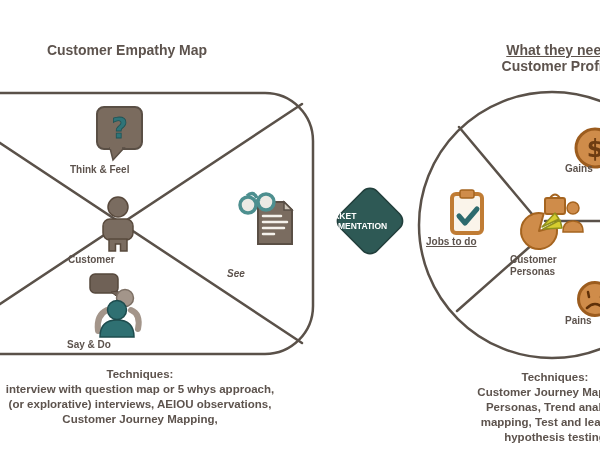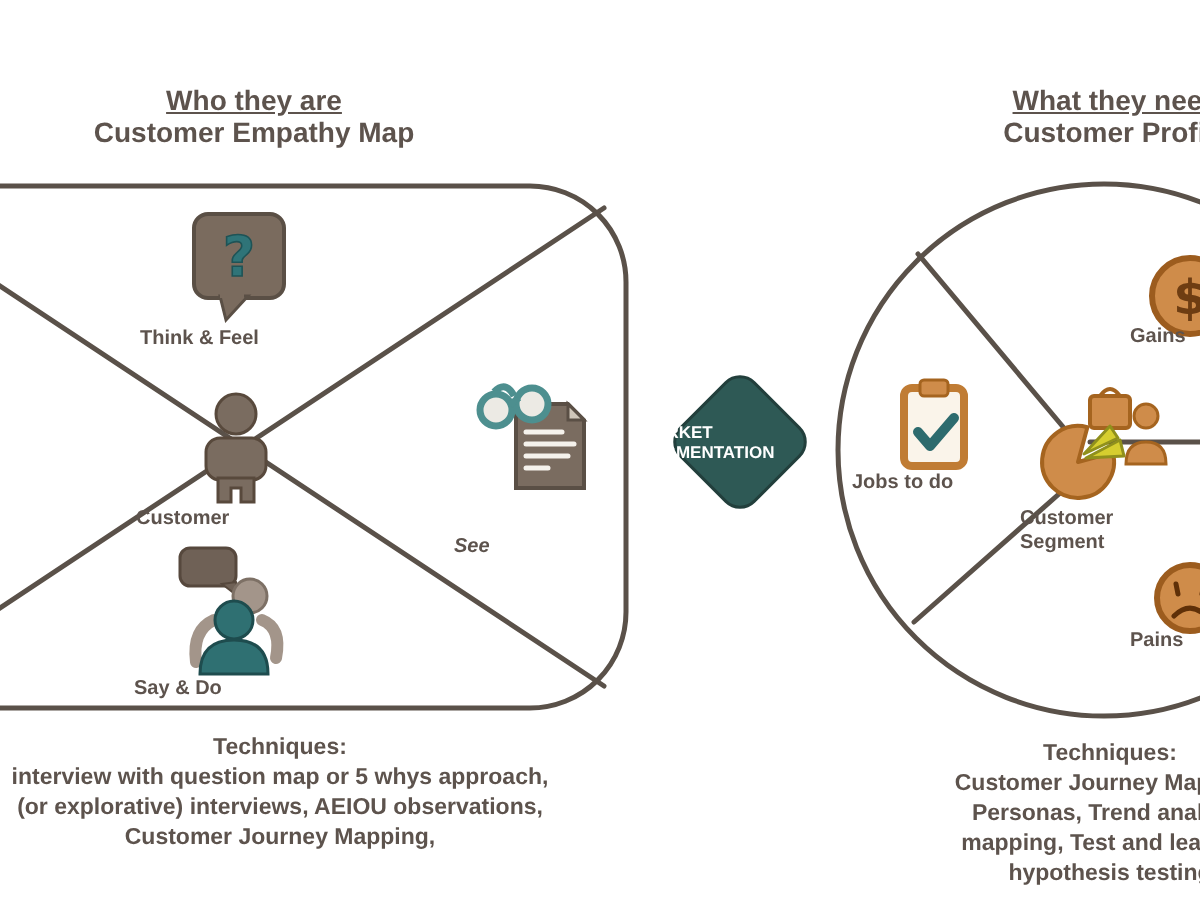--- a/index.html
+++ b/index.html
@@ -32,21 +32,20 @@
     <g stroke="#5a5149" stroke-width="2.5" stroke-linecap="round">
       <line x1="532" y1="214" x2="459" y2="127"></line>
       <line x1="534" y1="243" x2="457" y2="311"></line>
       <line x1="545" y1="221" x2="685" y2="221"></line>
     </g>
 
     <rect x="344" y="195" width="52" height="52" rx="10" fill="#2e5955" stroke="#223f3c" stroke-width="1.5" transform="rotate(45 370 221)"></rect>
   </svg>
 
   <div class="hdr" style="left:27px;top:42px;width:200px;">
-    <div class="underline">Who they are</div>
     <div>Customer Empathy Map</div>
   </div>
   <div class="hdr" style="left:458px;top:42px;width:200px;">
     <div class="underline">What they need</div>
     <div>Customer Profile</div>
   </div>
 
   <svg class="abs" style="left:94px;top:104px;" width="52" height="58" viewBox="0 0 52 58">
     <rect x="3" y="3" width="45" height="42" rx="7" fill="#7a6b5e" stroke="#5a4f45" stroke-width="2"></rect>
     <path d="M16,44 L30,44 L19,56 Z" fill="#7a6b5e" stroke="#5a4f45" stroke-width="1.5"></path>
@@ -94,34 +93,34 @@
   <div class="diamond-text" style="left:320px;top:211px;width:100px;">
     <div>MARKET</div>
     <div>SEGMENTATION</div>
   </div>
 
   <svg class="abs" style="left:449px;top:189px;" width="36" height="48" viewBox="0 0 36 48">
     <rect x="3" y="5" width="30" height="39" rx="4" fill="#faf4ea" stroke="#c07c34" stroke-width="4"></rect>
     <rect x="11" y="1" width="14" height="8" rx="2" fill="#cf8c4a" stroke="#a5641f" stroke-width="1.5"></rect>
     <path d="M10,27 l6,7 l12,-14" fill="none" stroke="#2d6b6e" stroke-width="5" stroke-linecap="round" stroke-linejoin="round"></path>
   </svg>
-  <div class="lbl" style="left:426px;top:236px;width:80px;">Jobs to do</div>
+  <div class="lbl" style="left:426px;top:236px;width:80px;text-decoration:underline;">Jobs to do</div>
 
   <svg class="abs" style="left:515px;top:188px;" width="72" height="66" viewBox="0 0 72 66">
     <rect x="30" y="10" width="20" height="16" rx="2" fill="#cf8c4a" stroke="#a5641f" stroke-width="2"></rect>
     <path d="M35,10 q5,-7 10,0" fill="none" stroke="#a5641f" stroke-width="2"></path>
     <circle cx="58" cy="20" r="6" fill="#cf8c4a" stroke="#a5641f" stroke-width="1.5"></circle>
     <path d="M48,44 q0,-11 10,-11 q10,0 10,11 z" fill="#cf8c4a" stroke="#a5641f" stroke-width="1.5"></path>
     <path d="M24,43 L41.4,38.3 A18,18 0 1 1 28.7,25.6 Z" fill="#cf8c4a" stroke="#a5641f" stroke-width="2" stroke-linejoin="round"></path>
     <path d="M27,39 L44,31 L40,25 Z" fill="#d6ce2f" stroke="#90901c" stroke-width="1.5" stroke-linejoin="round"></path>
     <path d="M28,41 L47,40 L45,32 Z" fill="#d6ce2f" stroke="#90901c" stroke-width="1.5" stroke-linejoin="round"></path>
   </svg>
   <div class="lbl" style="left:510px;top:254px;width:80px;">
     <div>Customer</div>
-    <div>Segment</div>
+    <div>Personas</div>
   </div>
 
   <svg class="abs" style="left:574px;top:126px;" width="44" height="44" viewBox="0 0 44 44">
     <circle cx="21" cy="22" r="19" fill="#cf8c4a" stroke="#9c5c1e" stroke-width="3"></circle>
     <text x="21" y="31" text-anchor="middle" font-family="DejaVu Sans, sans-serif" font-size="24" font-weight="bold" fill="#6e3d12">$</text>
   </svg>
   <div class="lbl" style="left:565px;top:163px;width:60px;">Gains</div>
 
   <svg class="abs" style="left:577px;top:281px;" width="40" height="40" viewBox="0 0 40 40">
     <circle cx="18" cy="18" r="16.5" fill="#cf8c4a" stroke="#9c5c1e" stroke-width="3"></circle>

